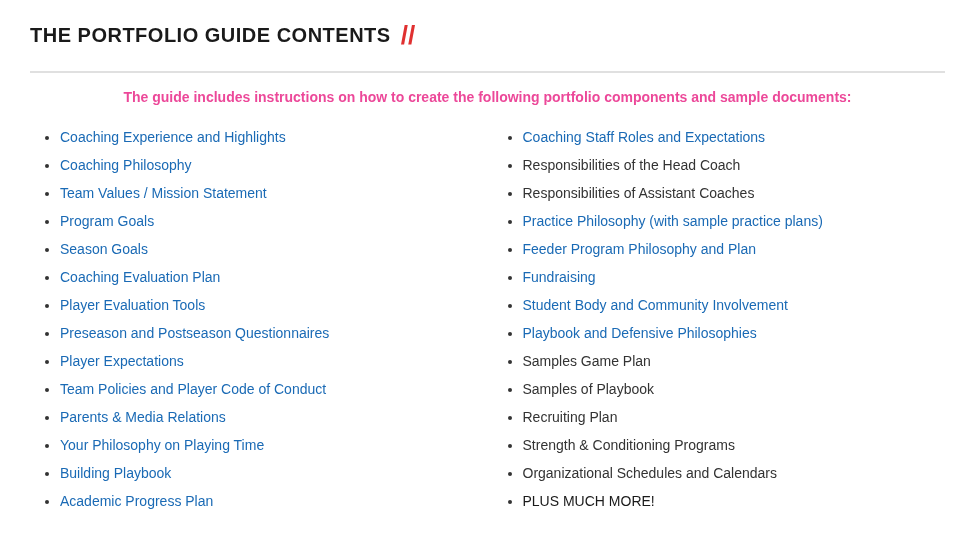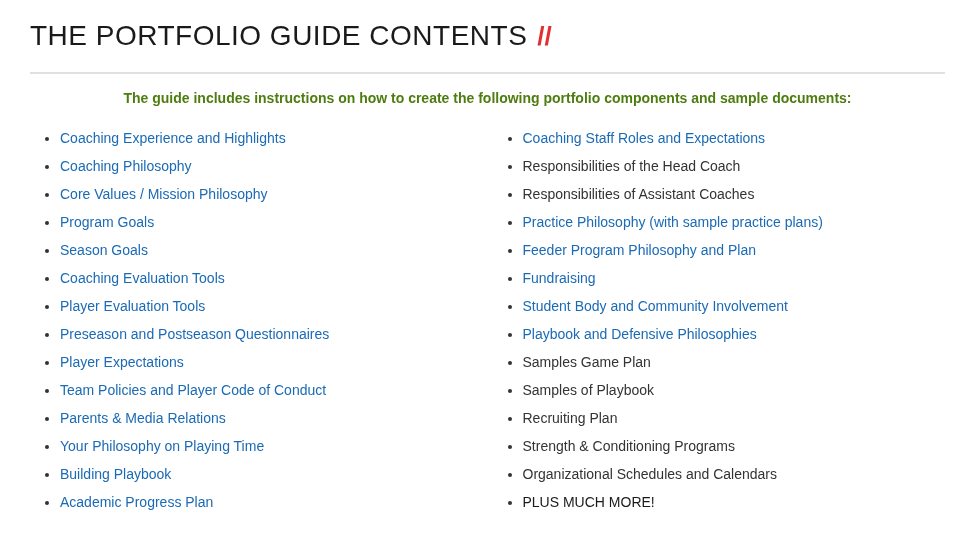--- a/index.html
+++ b/index.html
@@ -22,36 +22,36 @@
     }
 
     .title-section {
       display: flex;
       align-items: center;
       gap: 10px;
       margin-bottom: 20px;
     }
 
     .title-text {
-      font-size: 28px;
-      font-weight: 400;
+      font-size: 20px;
+      font-weight: 700;
       color: #1a1a1a;
       letter-spacing: 0.5px;
     }
 
     .title-slash {
       font-size: 26px;
       font-weight: 900;
       color: #e03030;
     }
 
     .subtitle {
       font-size: 14px;
       font-weight: bold;
-      color: #4d7c0f;
+      color: #ec4899;
       margin-bottom: 22px;
       text-align: center;
     }
 
     .columns {
       display: flex;
       gap: 10px;
       align-items: flex-end;
     }
 
@@ -103,24 +103,24 @@
 
   <hr class="divider">
 
   <p class="subtitle">The guide includes instructions on how to create the following portfolio components and sample documents:</p>
 
   <div class="columns">
     <div class="column">
       <ul>
       <li><a href="#" class="link-item">Coaching Experience and Highlights</a></li>
           <li><a href="#" class="link-item">Coaching Philosophy</a></li>
-          <li><a href="#" class="link-item">Core Values / Mission Philosophy</a></li>
+          <li><a href="#" class="link-item">Team Values / Mission Statement</a></li>
           <li><a href="#" class="link-item">Program Goals</a></li>
           <li><a href="#" class="link-item">Season Goals</a></li>
-          <li><a href="#" class="link-item">Coaching Evaluation Tools</a></li>
+          <li><a href="#" class="link-item">Coaching Evaluation Plan</a></li>
           <li><a href="#" class="link-item">Player Evaluation Tools</a></li>
           <li><a href="#" class="link-item">Preseason and Postseason Questionnaires</a></li>
           <li><a href="#" class="link-item">Player Expectations</a></li>
           <li><a href="#" class="link-item">Team Policies and Player Code of Conduct</a></li>
           <li><a href="#" class="link-item">Parents &amp; Media Relations</a></li>
           <li><a href="#" class="link-item">Your Philosophy on Playing Time</a></li>
           <li><a href="#" class="link-item">Building Playbook</a></li>
           <li><a href="#" class="link-item">Academic Progress Plan</a></li>
         </ul>
     </div>

